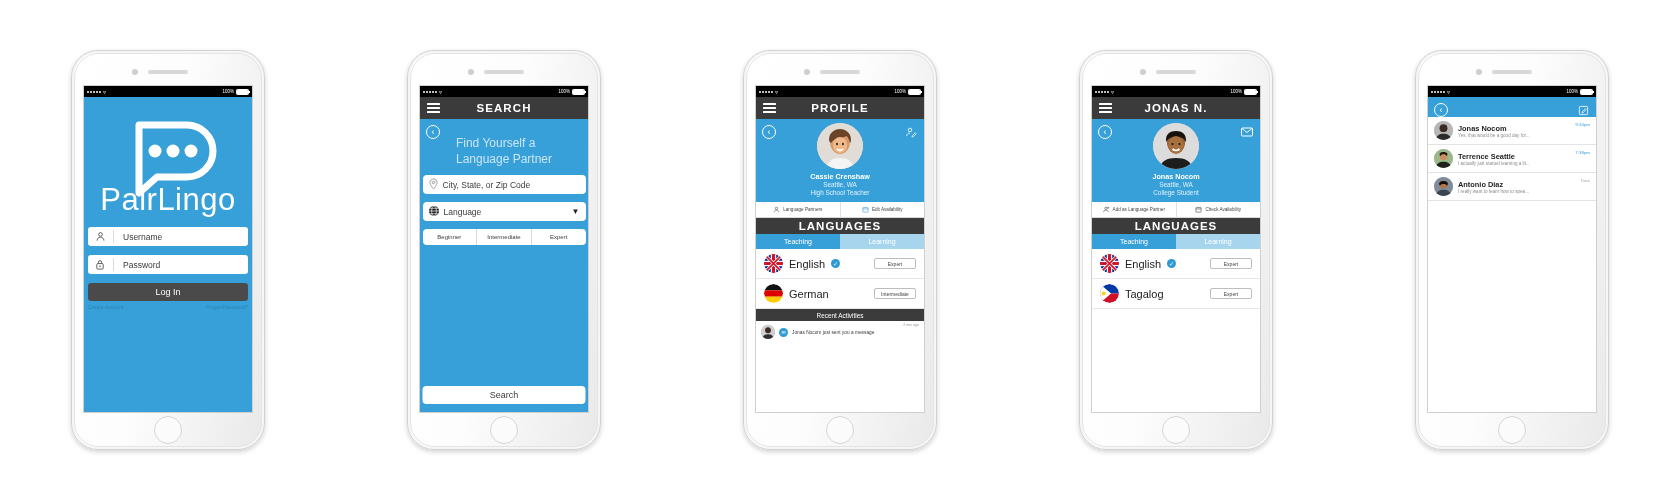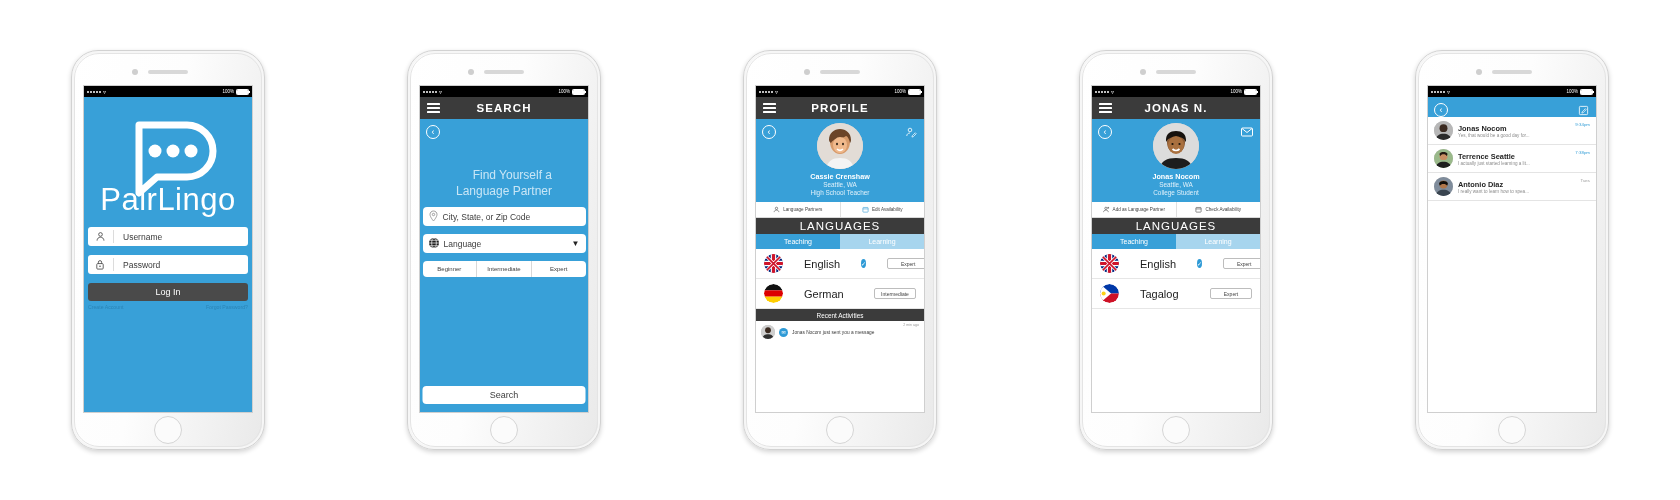--- a/index.html
+++ b/index.html
@@ -103,21 +103,21 @@
     width: 160px; height: 18px; background: #4a4a4a; color: #fff;
     border-radius: 3px; margin-top: 9px;
     display: flex; align-items: center; justify-content: center;
     font-size: 9px;
   }
   .loginlinks { width: 160px; display: flex; justify-content: space-between; margin-top: 3px; }
   .loginlinks span { font-size: 5.2px; color: #2a84b6; }
 
   
   .search-body { background: #38a0d8; flex: 1; display: flex; flex-direction: column; align-items: center; position: relative; }
-  .search-tagline { margin-top: 48px; text-align: right; color: #c9e6f6; font-size: 12px; line-height: 16px; }
+  .search-tagline { margin-top: 16px; text-align: left; color: #c9e6f6; font-size: 12px; line-height: 16px; }
   .srow {
     width: 163px; height: 19px; background: #fff; border-radius: 4px;
     margin-top: 8px; display: flex; align-items: center; gap: 4px; padding: 0 5px;
     font-size: 8.5px; color: #3d3d3d; position: relative;
   }
   .srow .caret { position: absolute; right: 6px; font-size: 8px; color: #222; }
   .levels {
     width: 163px; height: 16px; background: #fff; border-radius: 4px; margin-top: 8px;
     display: flex; align-items: stretch; overflow: hidden;
   }
@@ -134,27 +134,27 @@
   .avatar-lg { width: 46px; height: 46px; border-radius: 50%; overflow: hidden; background: #cfcfcf; }
   .avatar-lg svg { display:block; width:100%; height:100%; }
   .pname { color: #fff; font-size: 7.2px; font-weight: bold; margin-top: 3px; }
   .ploc, .pjob { color: #dff0fa; font-size: 6.4px; line-height: 8px; }
   .actionbar { display: flex; background: #fff; border-bottom: 1px solid #d9d9d9; flex: 0 0 auto; }
   .actionbar .act {
     flex: 1; height: 15px; display: flex; align-items: center; justify-content: center; gap: 3px;
     font-size: 4.6px; color: #444;
   }
   .actionbar .act + .act { border-left: 1px solid #e0e0e0; }
-  .langbar { background: #3b3b3b; color: #fff; text-align: center; font-size: 11.5px; font-weight: normal; letter-spacing: 1px; padding: 2px 0; flex: 0 0 auto; }
+  .langbar { background: #3b3b3b; color: #fff; text-align: center; font-size: 11.5px; font-weight: bold; letter-spacing: 1px; padding: 2px 0; flex: 0 0 auto; }
   .tabs { display: flex; flex: 0 0 auto; }
   .tabs .tab { flex: 1; text-align: center; font-size: 7px; color: #fff; padding: 4px 0; }
   .tabs .tab.active { background: #38a0d8; }
   .tabs .tab.inactive { background: #a7d5ee; }
   .langrow {
-    display: flex; align-items: center; gap: 21px; padding: 5px 8px;
+    display: flex; align-items: center; gap: 6px; padding: 5px 8px;
     border-bottom: 1px solid #e6e6e6; background: #fff; flex: 0 0 auto;
   }
   .flag { width: 19px; height: 19px; border-radius: 50%; overflow: hidden; flex: 0 0 auto; }
   .flag svg { display: block; width: 100%; height: 100%; }
   .langname { font-size: 11px; color: #1d1d1d; }
   .verified { width: 9px; height: 9px; border-radius: 50%; background: #2e9ad6; color: #fff; font-size: 6px; display: flex; align-items: center; justify-content: center; }
   .levelbadge {
     margin-left: auto; min-width: 42px; height: 11px; border: 1px solid #bdbdbd; border-radius: 2px;
     display: flex; align-items: center; justify-content: center; font-size: 5px; color: #444; padding: 0 3px;
   }

